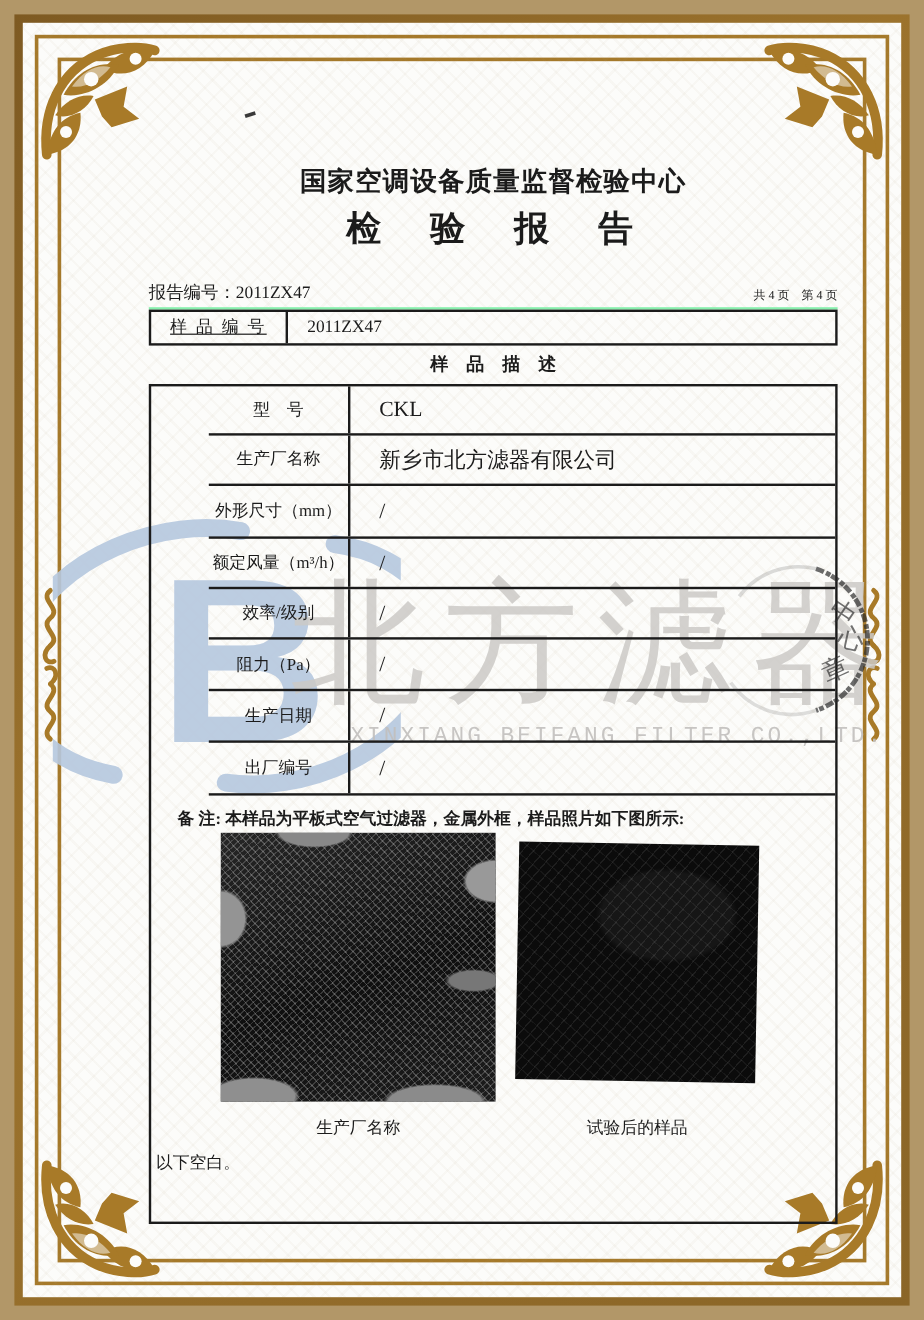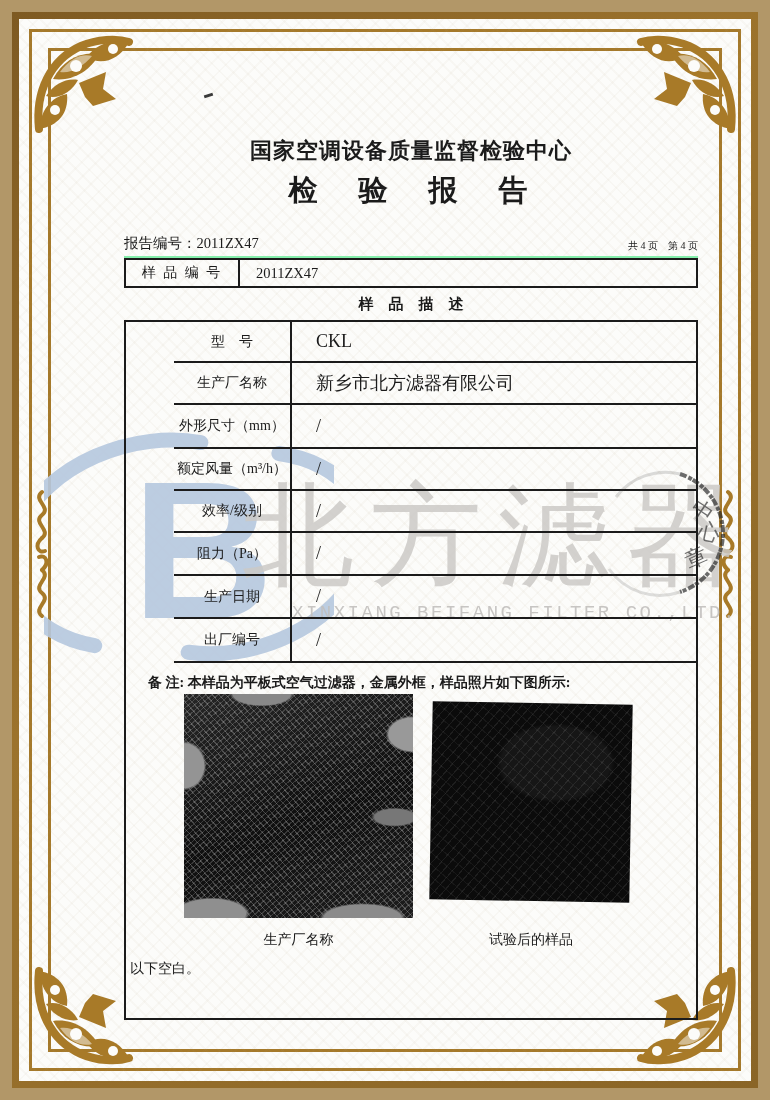--- a/index.html
+++ b/index.html
@@ -46,21 +46,21 @@
   .title1{margin:136px 0 0 0;text-align:center;font-size:22px;font-weight:700;letter-spacing:1px;
     font-family:"Liberation Sans","DejaVu Sans",sans-serif;}
   .title2{margin:5px 0 0 0;text-align:center;font-size:29px;font-weight:700;letter-spacing:6px;
     font-family:"Liberation Sans","DejaVu Sans",sans-serif;}
   .report-row{margin-top:23px;display:flex;justify-content:space-between;align-items:flex-end;
     border-bottom:2px solid #86efac;padding-bottom:3px;font-size:14.5px;}
   .report-no{white-space:nowrap;}
   .page-info{white-space:nowrap;font-size:10px;}
   .mini-table{display:flex;border:2px solid #1b1b1b;height:26px;align-items:stretch;}
   .mini-table .lbl{width:112px;border-right:2px solid #1b1b1b;display:flex;align-items:center;justify-content:center;
-    font-size:14px;letter-spacing:2px;}
+    font-size:14px;letter-spacing:2px;text-decoration:underline;}
   .mini-table .val{flex:1;display:flex;align-items:center;padding-left:16px;font-size:14.5px;}
   .desc-row{height:32px;line-height:32px;text-align:center;font-size:15px;font-weight:700;}
   .main-table{border:2px solid #1b1b1b;}
   .trow{display:flex;align-items:stretch;border-bottom:2px solid #1b1b1b;margin-left:48px;}
   .trow .lbl{width:112px;border-right:2px solid #1b1b1b;display:flex;align-items:center;justify-content:center;
     font-size:14px;text-align:center;padding:0 2px;}
   .trow .val{flex:1;display:flex;align-items:center;padding-left:24px;font-size:18px;}
   .remark-row{position:relative;height:355px;}
   .remark-text{position:absolute;left:22px;top:11px;font-size:14px;font-weight:700;white-space:nowrap;}
   .photo{position:absolute;}

